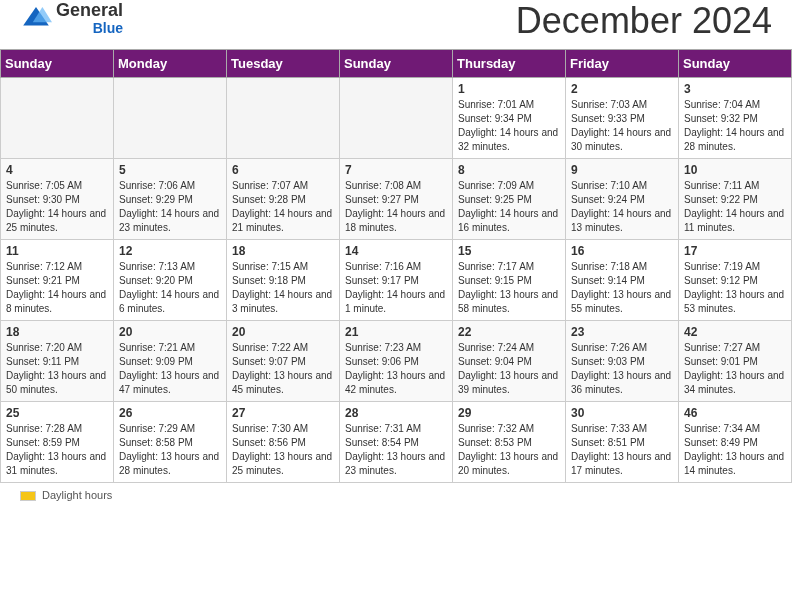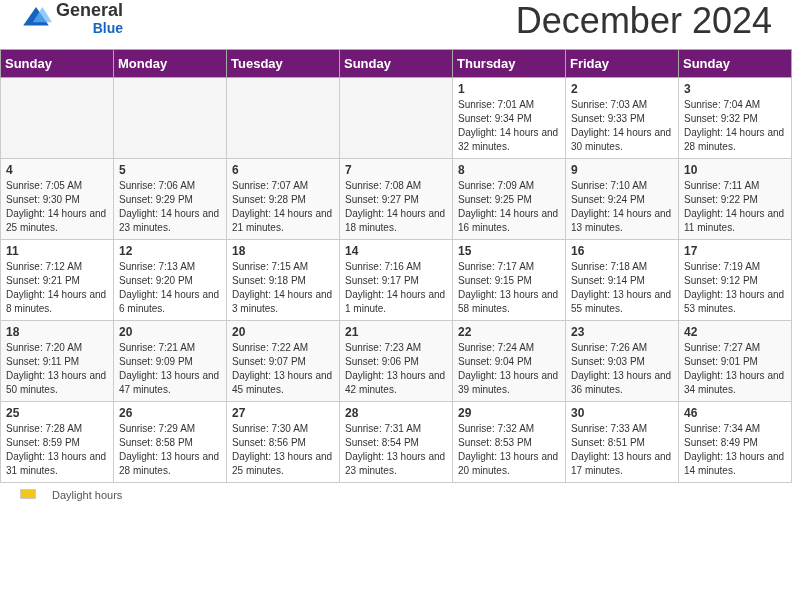--- a/index.html
+++ b/index.html
@@ -252,16 +252,16 @@
           <div class="day-info">Sunrise: 7:33 AM<br>Sunset: 8:51 PM<br>Daylight: 13 hours and 17 minutes.</div>
         </td>
         <td>
           <span class="day-number">46</span>
           <div class="day-info">Sunrise: 7:34 AM<br>Sunset: 8:49 PM<br>Daylight: 13 hours and 14 minutes.</div>
         </td>
       </tr>
     </tbody>
 </table>
 
-<div style="padding: 6px 20px; font-size: 11px; color: #555; display: flex; align-items: flex-start; gap: 16px;">
+<div style="padding: 6px 20px; font-size: 11px; color: #555; display: flex; align-items: flex-end; gap: 6px;">
   <span style="display:inline-block;width:16px;height:10px;background:#f5c518;border:1px solid #ccc;"></span>
   <span>Daylight hours</span>
 </div>
 
 </body></html>

